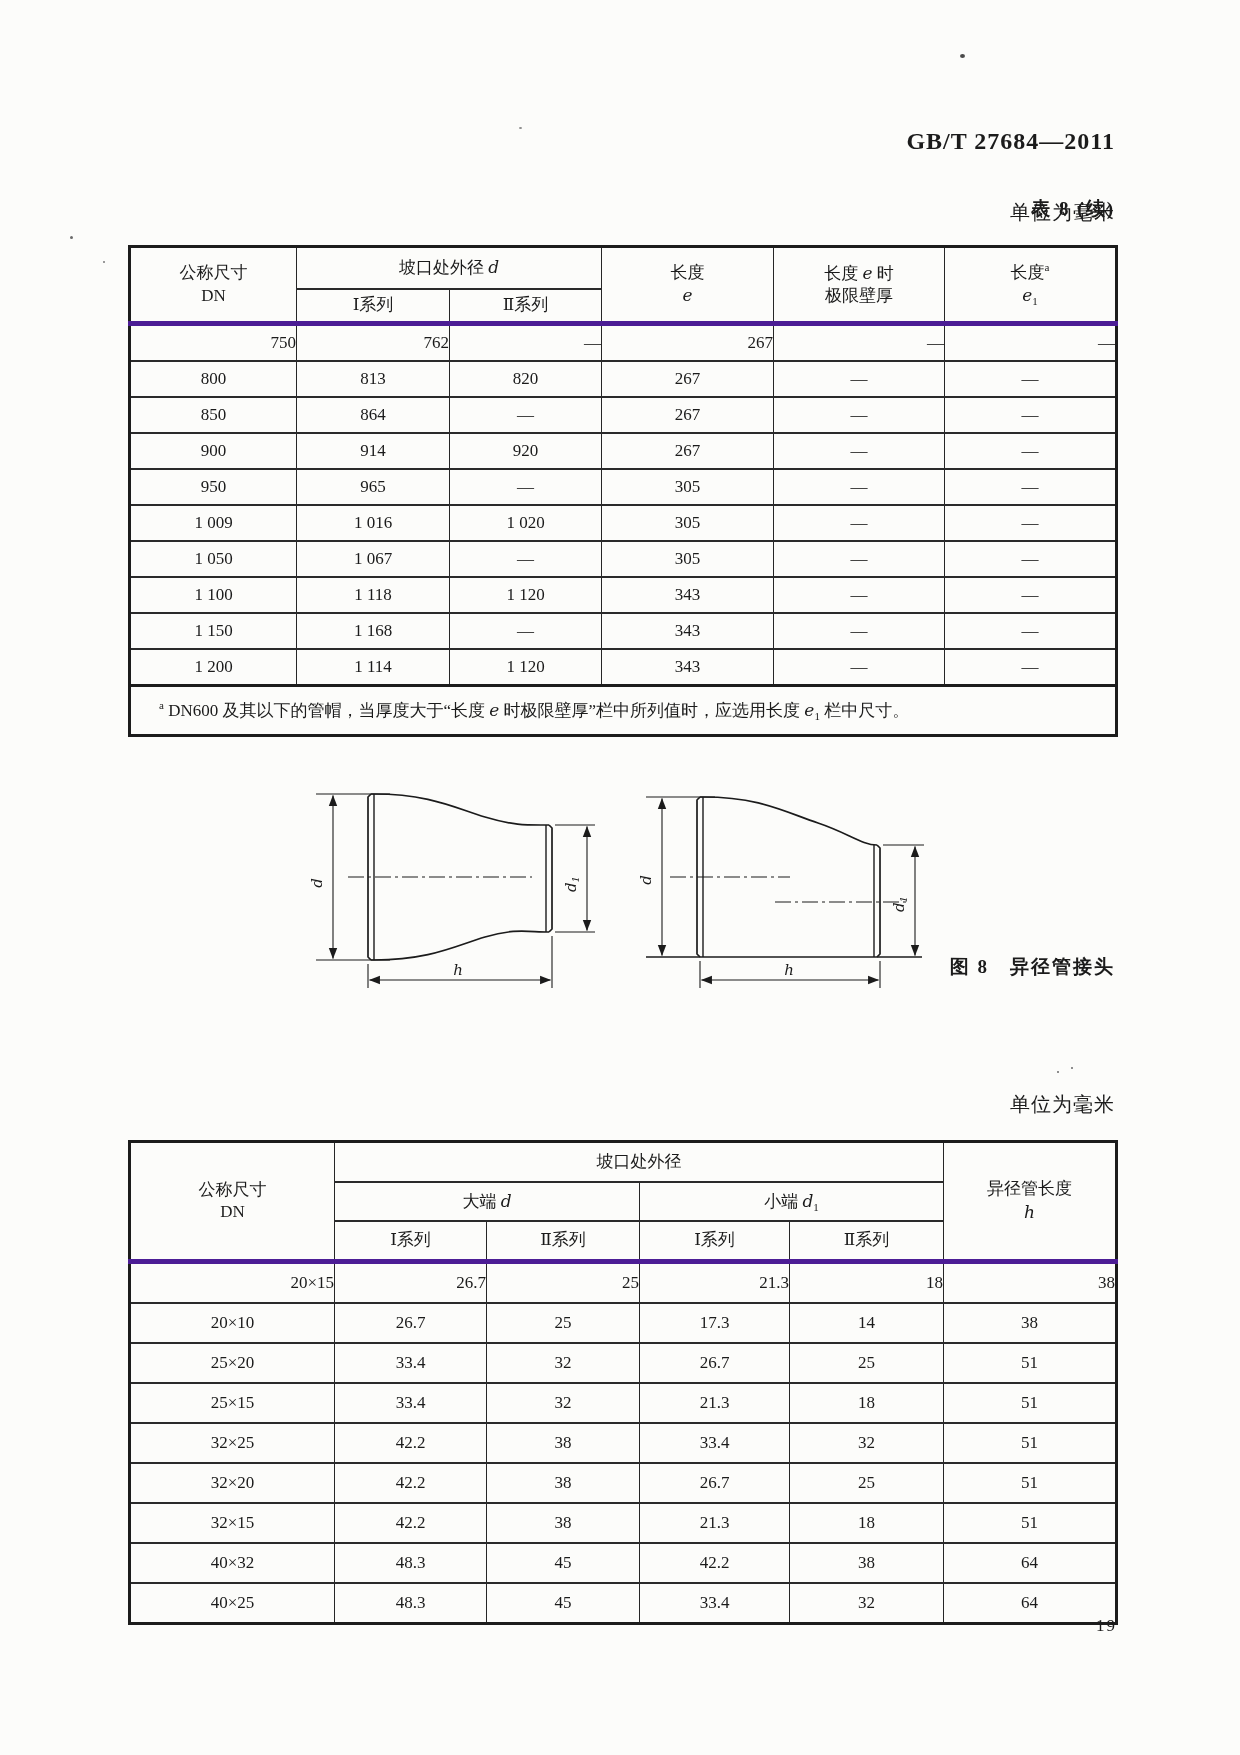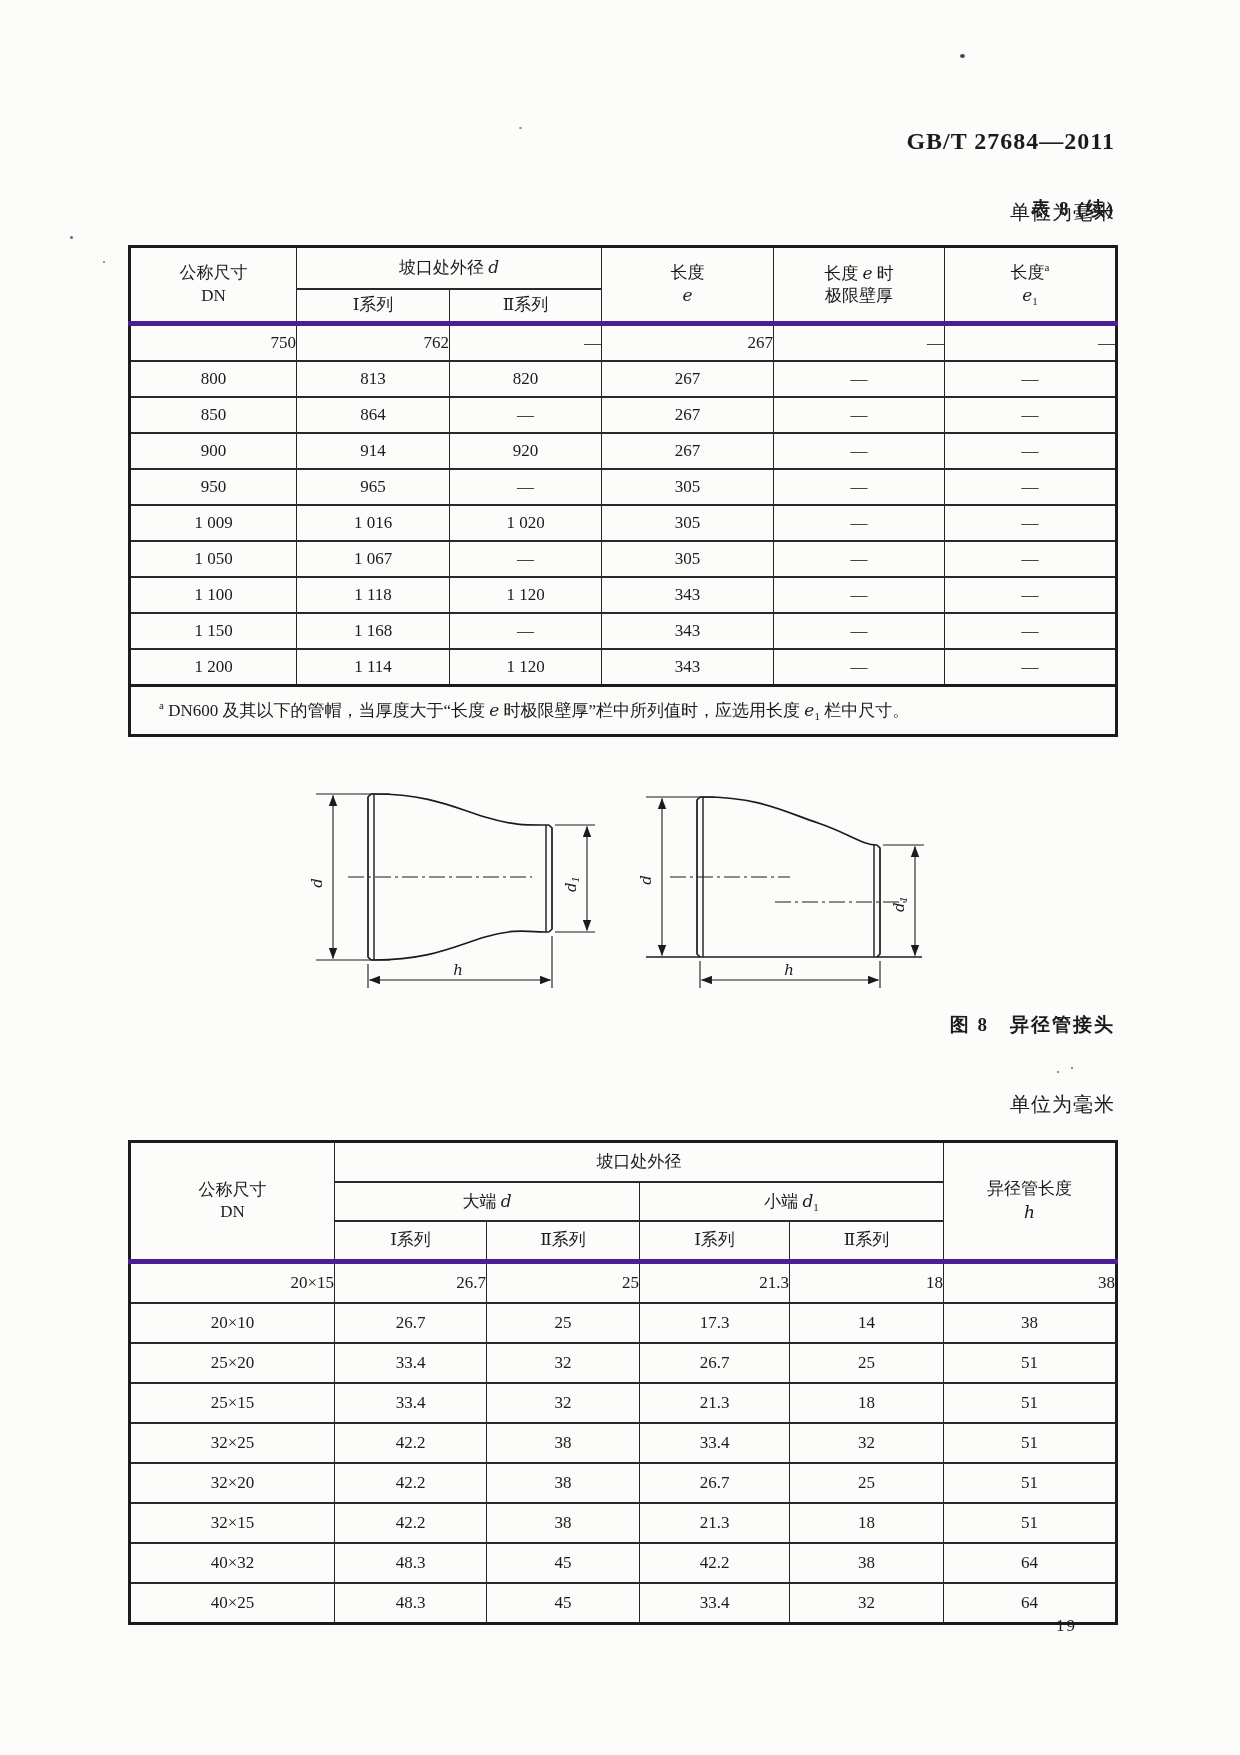--- a/index.html
+++ b/index.html
@@ -11,29 +11,29 @@
   
   .doc-number{
     position:absolute; top:128px; right:125px;
     font:bold 24px "Liberation Serif",serif; letter-spacing:1px;
   }
   .tbl-caption{
     position:absolute; left:128px; width:987px; text-align:right;
     font-size:19px; font-weight:bold; letter-spacing:2px;
   }
   .cap-t8{top:196px;}
-  .cap-fig{top:1012px;}
+  .cap-fig{top:954px;}
   .cap-t9{top:1088px;}
   .unit-note{
     position:absolute; right:125px; font-size:20px; letter-spacing:1px;
   }
   .unit-t8{top:199px;}
   .unit-t9{top:1091px;}
   .page-number{
-    position:absolute; left:1056px; top:1616px; font-size:17px; letter-spacing:2px;
+    position:absolute; left:1096px; top:1616px; font-size:17px; letter-spacing:2px;
   }
   
   .tbl-wrap{position:absolute; left:128px;}
   .t8-wrap{top:245px;}
   .t9-wrap{top:1140px;}
   table{
     border-collapse:collapse; table-layout:fixed; width:987px;
     font-size:17px;
   }
   th,td{

